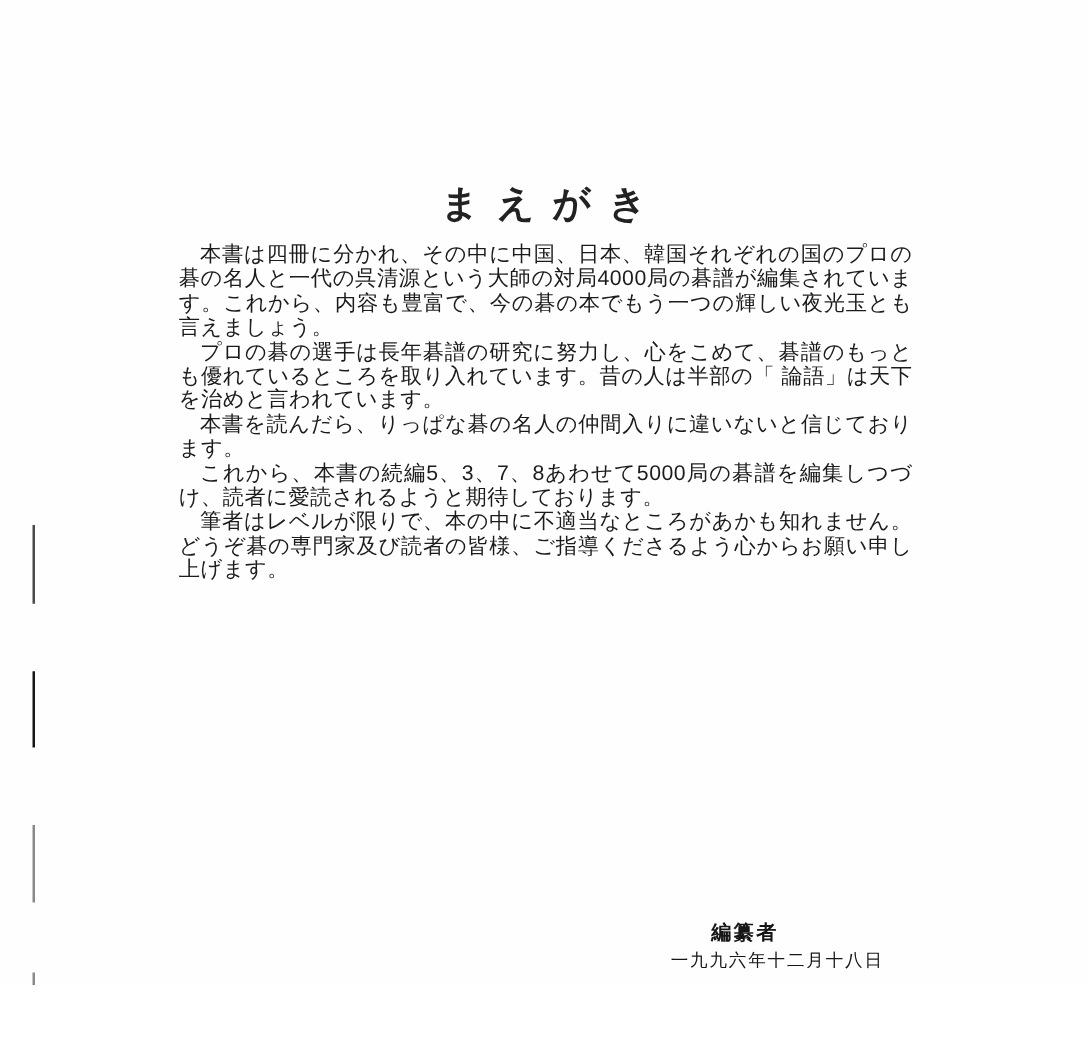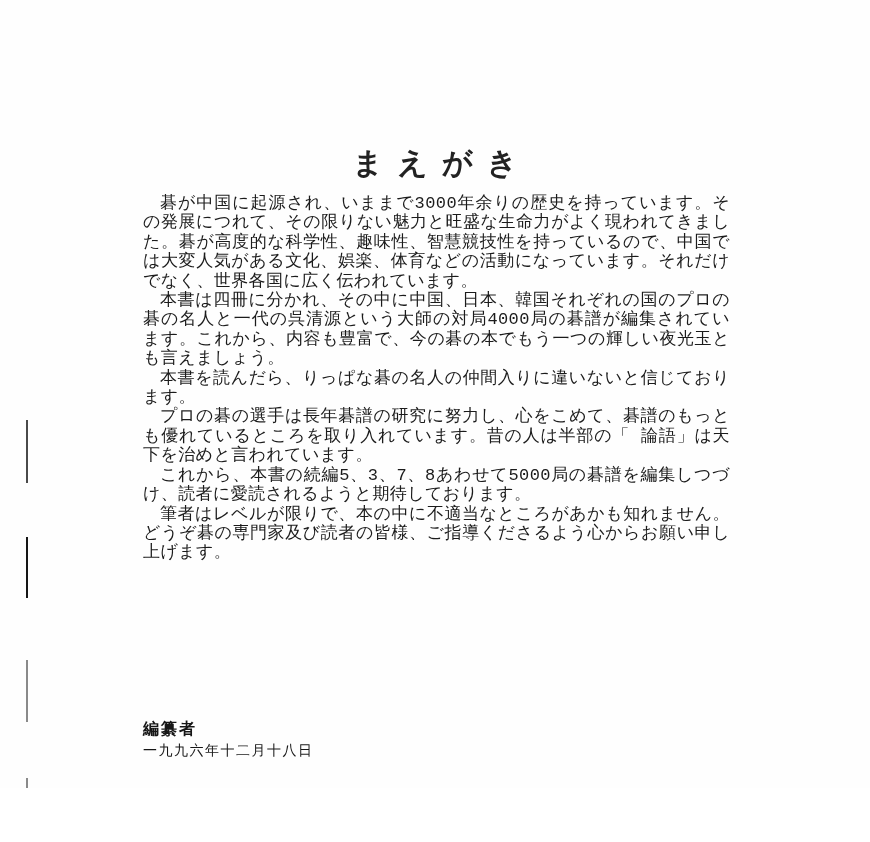--- a/index.html
+++ b/index.html
@@ -6,21 +6,21 @@
     margin: 0;
     padding: 0;
     background: #ffffff;
   }
   .page {
     position: relative;
     width: 870px;
     height: 788px;
     background: #fefefee8;
     overflow: hidden;
-    font-family: Liberation Mono, monospace;
+    font-family: Liberation Sans, sans-serif;
     color: #1b1b1b;
   }
   .page-title {
     position: absolute;
     top: 143px;
     left: 0;
     width: 100%;
     margin: 0;
     text-align: center;
     font-size: 30px;
@@ -42,23 +42,24 @@
     padding: 0;
     font-size: 17px;
     line-height: 19.4px;
     letter-spacing: 0.4px;
     text-indent: 1em;
     color: #1b1b1b;
     word-break: break-all;
   }
   .signature-block {
     position: absolute;
-    top: 720px;
+    top: 737px;
     left: 143px;
     width: 564px;
+    text-align: right;
   }
   .signature-name {
     font-size: 16px;
     font-weight: 700;
     letter-spacing: 2px;
     padding-right: 84px;
     line-height: 20px;
     color: #161616;
   }
   .signature-date {
@@ -78,24 +79,23 @@
   .scan-mark.m4 { top: 778px; height: 45px; background: #8a8a8a; }
 </style>
 </head>
 <body>
 
 <div class="page">
 
   <h1 class="page-title">まえがき</h1>
 
   <div class="body-text">
-    <p>碁が中国に起源され、いままで3000年余りの歴史を持っています。その発展につれて、その限りない魅力と旺盛な生命力がよく現われてきました。碁が高度的な科学性、趣味性、智慧競技性を持っているので、中国では大変人気がある文化、娯楽、体育などの活動になっています。それだけでなく、世界各国に広く伝われています。</p>
     <p>本書は四冊に分かれ、その中に中国、日本、韓国それぞれの国のプロの碁の名人と一代の呉清源という大師の対局4000局の碁譜が編集されています。これから、内容も豊富で、今の碁の本でもう一つの輝しい夜光玉とも言えましょう。</p>
+    <p>プロの碁の選手は長年碁譜の研究に努力し、心をこめて、碁譜のもっとも優れているところを取り入れています。昔の人は半部の「 論語」は天下を治めと言われています。</p>
     <p>本書を読んだら、りっぱな碁の名人の仲間入りに違いないと信じております。</p>
-    <p>プロの碁の選手は長年碁譜の研究に努力し、心をこめて、碁譜のもっとも優れているところを取り入れています。昔の人は半部の「 論語」は天下を治めと言われています。</p>
     <p>これから、本書の続編5、3、7、8あわせて5000局の碁譜を編集しつづけ、読者に愛読されるようと期待しております。</p>
     <p>筆者はレベルが限りで、本の中に不適当なところがあかも知れません。どうぞ碁の専門家及び読者の皆様、ご指導くださるよう心からお願い申し上げます。</p>
   </div>
 
   <div class="signature-block">
     <div class="signature-name">編纂者</div>
     <div class="signature-date">一九九六年十二月十八日</div>
   </div>
 
   <div class="scan-mark m1"></div>

